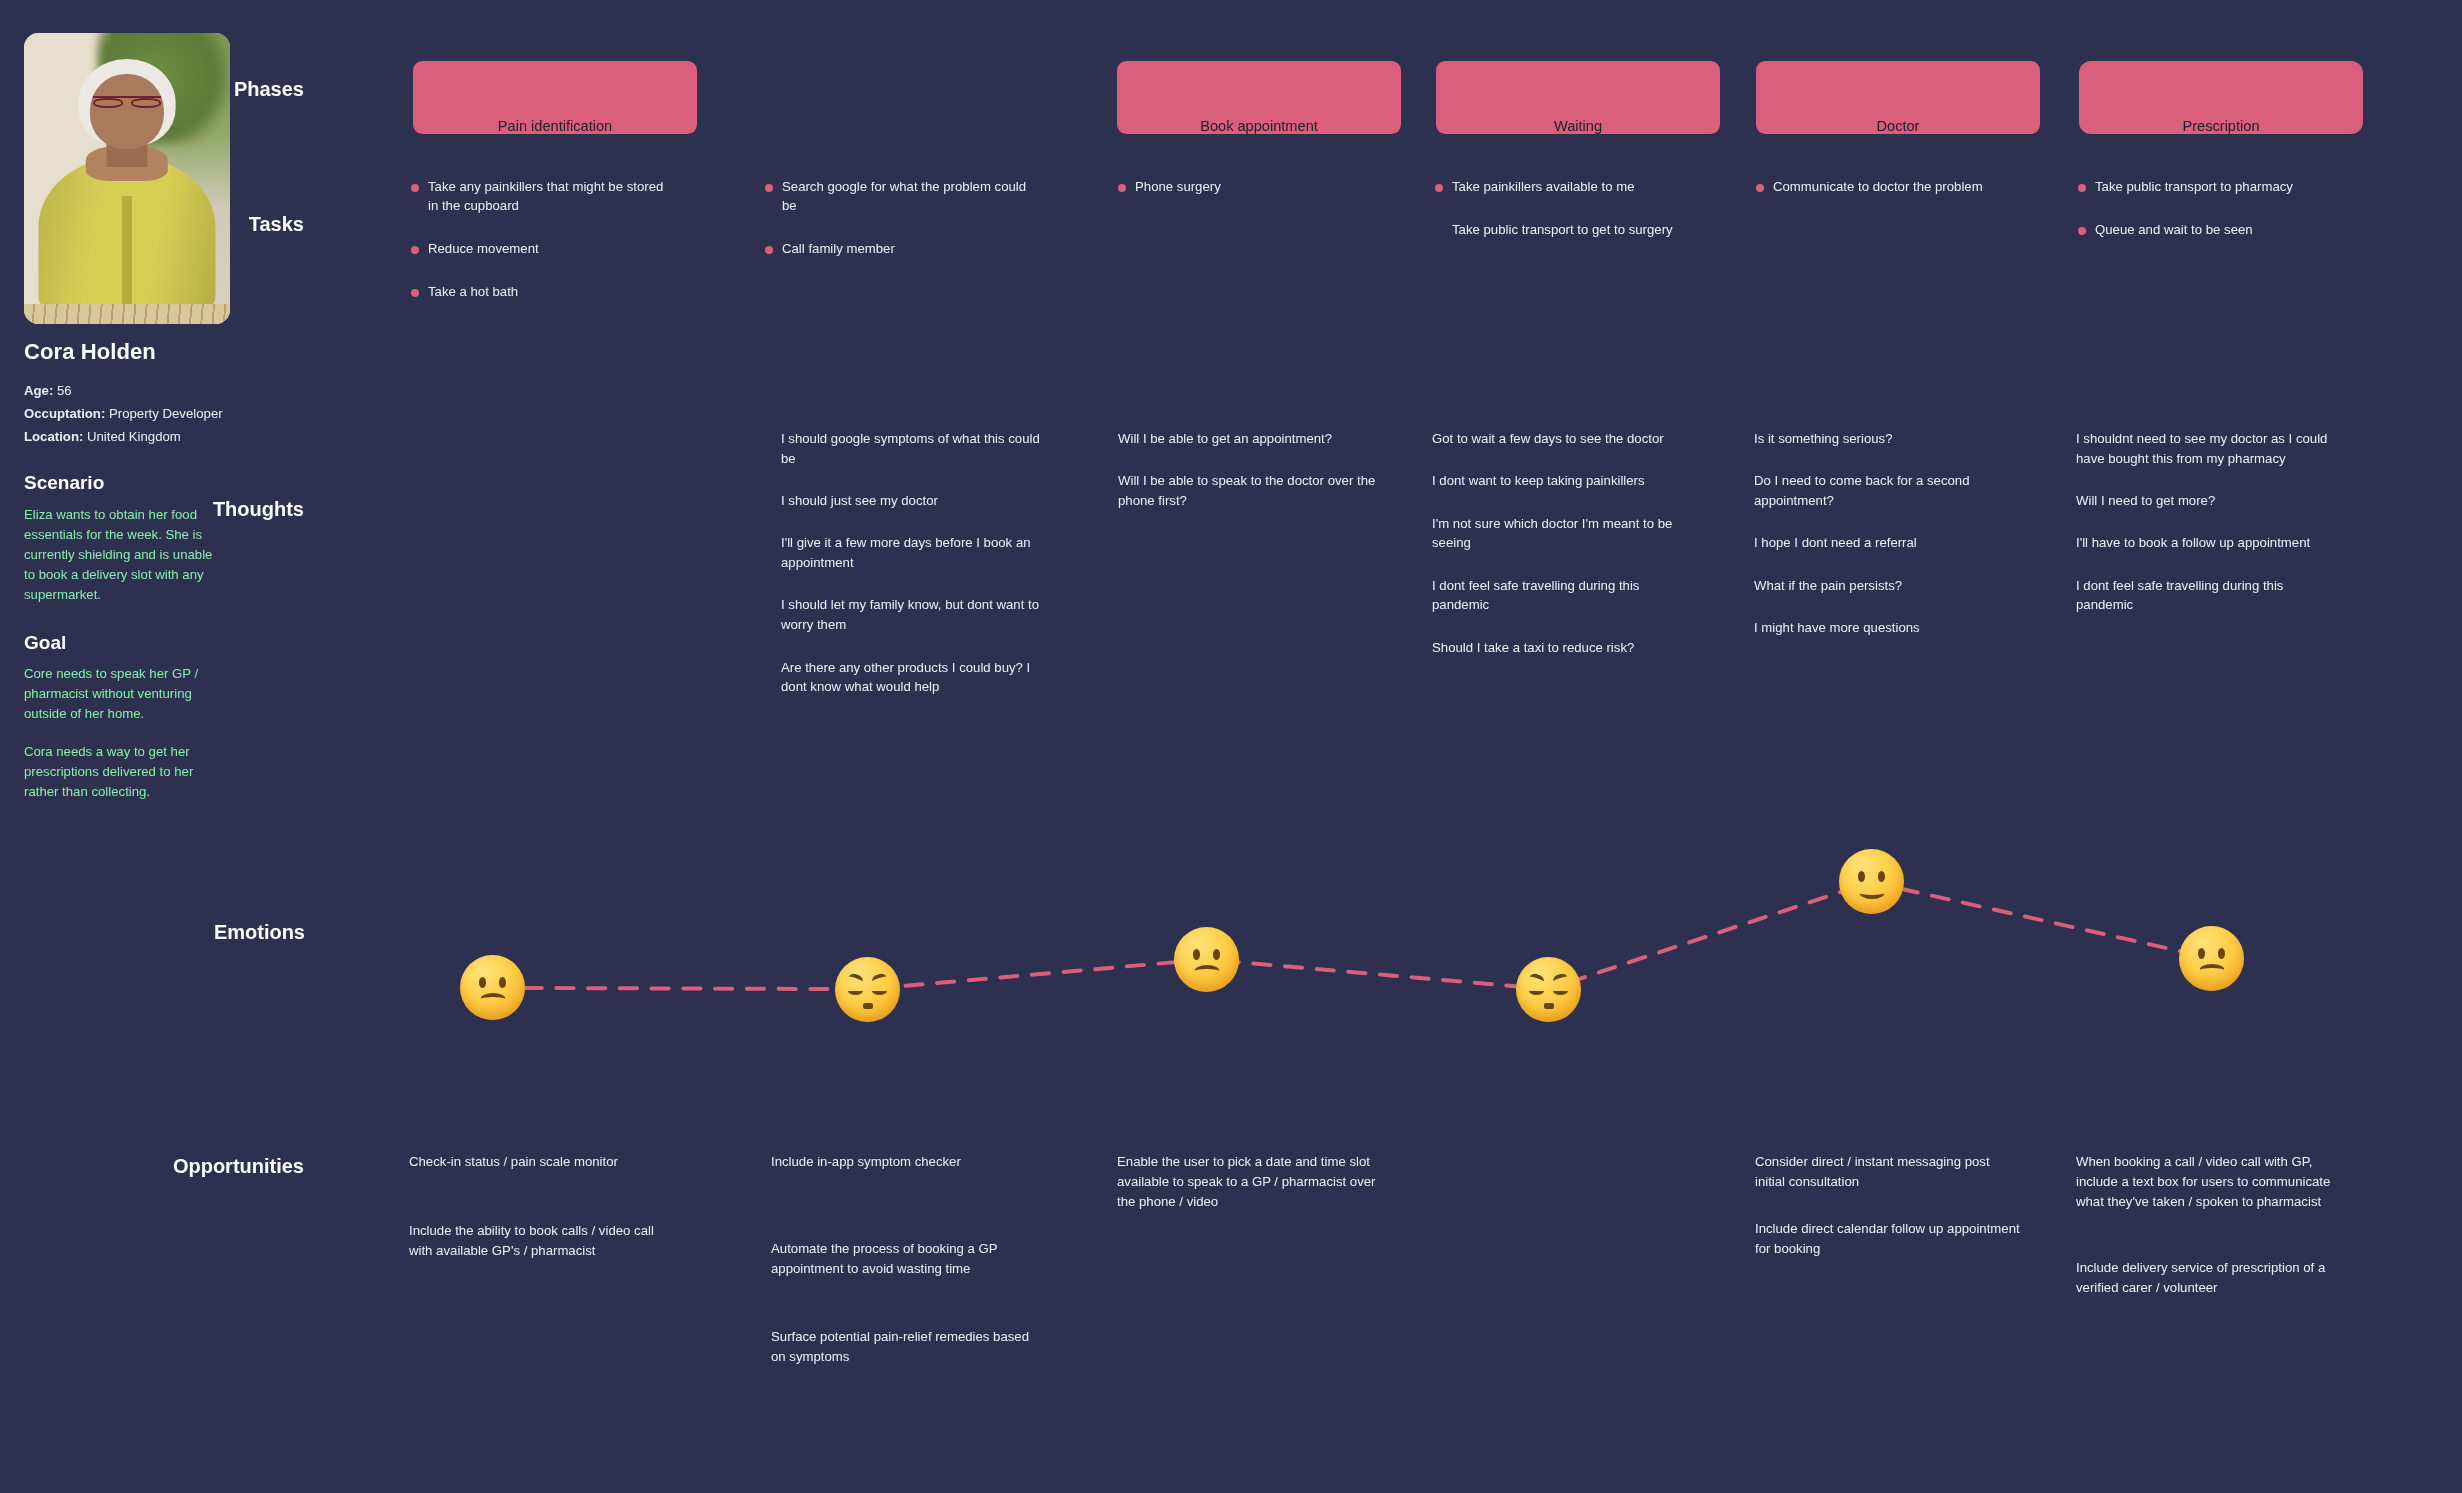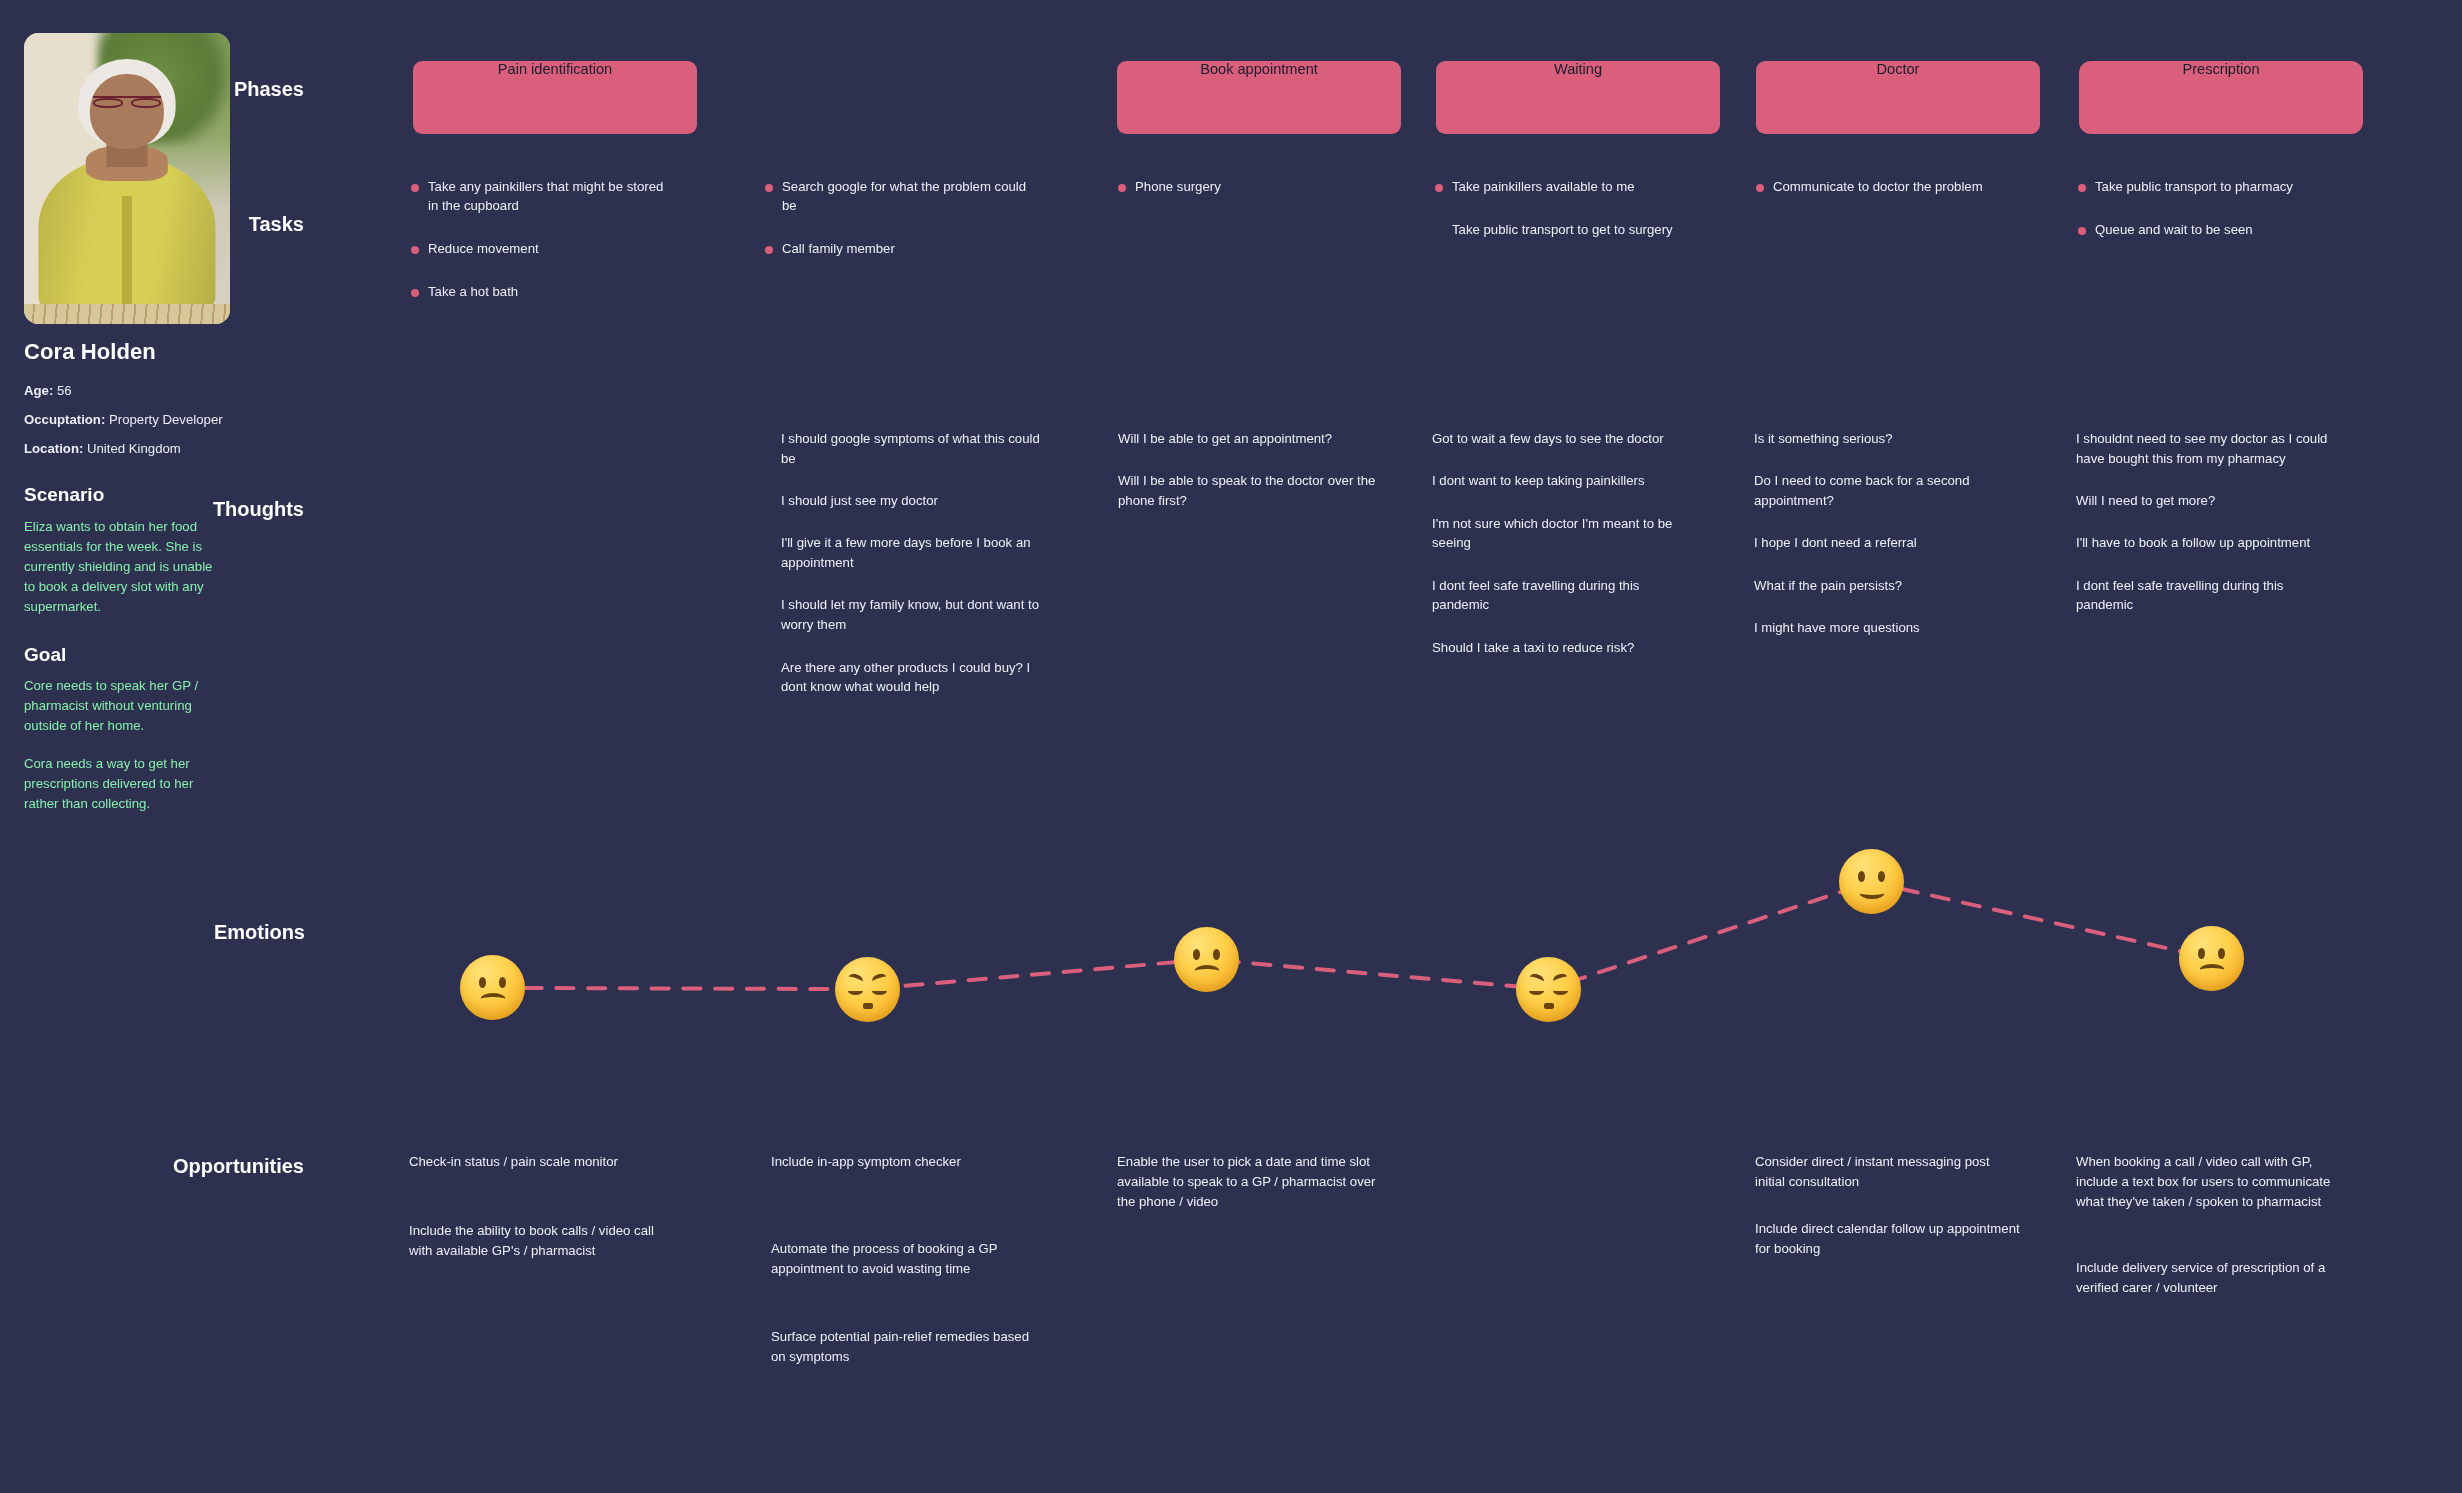--- a/index.html
+++ b/index.html
@@ -71,21 +71,21 @@
     letter-spacing: 0.1px;
   }
   .meta-line {
     margin-top: 8px;
     font-size: 13.2px;
     color: #eceef6;
     line-height: 1.32;
   }
   .meta-line b { font-weight: 700; }
   #persona-meta { margin-top: 17px; }
-  #persona-meta .meta-line { margin-top: 12px; }
+  #persona-meta .meta-line { margin-top: 6px; }
 
   .block-title {
     margin-top: 26.5px;
     font-size: 19px;
     font-weight: 700;
     color: #ffffff;
   }
   .block-body {
     margin-top: 10.6px;
     font-size: 13.2px;
@@ -107,21 +107,21 @@
 
   
   .phase-pill {
     position: absolute;
     top: 61px;
     width: 284px;
     height: 73px;
     background: #d95f7c;
     border-radius: 9.3px;
     display: flex;
-    align-items: flex-start;
+    align-items: flex-end;
     justify-content: center;
     color: #1b1c2e;
     font-size: 14.6px;
     font-weight: 400;
   }
 
   
   .col-cell {
     position: absolute;
     width: 265px;

